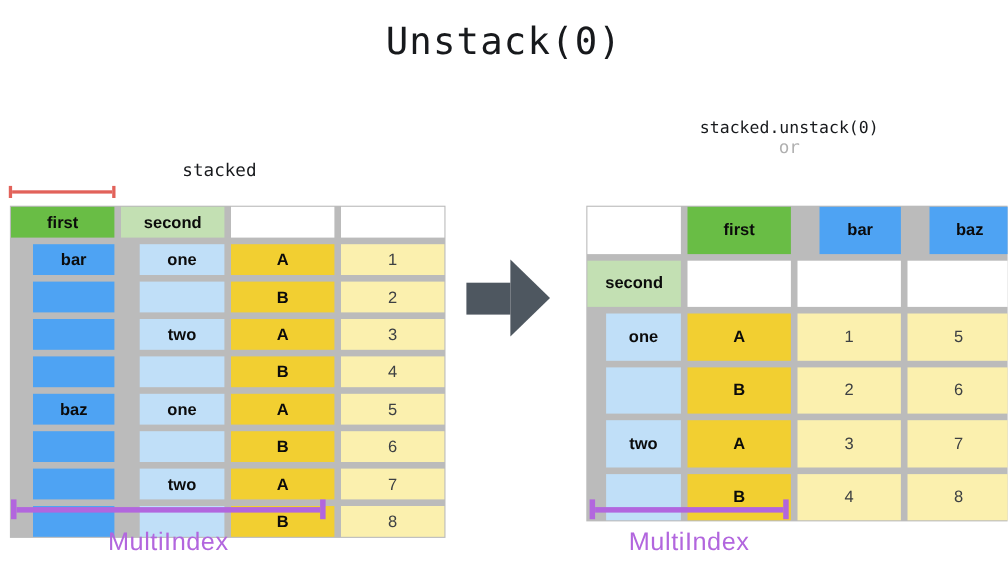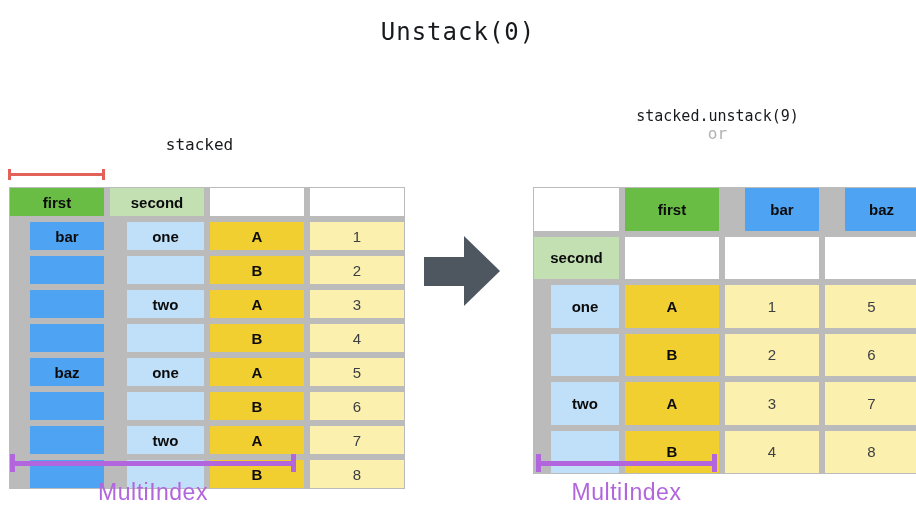--- a/index.html
+++ b/index.html
@@ -6,24 +6,24 @@
   body{
     width:916px;height:523px;position:relative;overflow:hidden;
     background:#ffffff;
     font-family:"Liberation Sans",sans-serif;
   }
   .abs{position:absolute;}
   
   .title{
     top:18px;left:0;width:916px;text-align:center;
     font-family:"DejaVu Sans Mono",monospace;
-    font-size:24px;font-weight:500;color:#17191c;letter-spacing:1px;
+    font-size:34px;font-weight:500;color:#17191c;letter-spacing:1px;
   }
   .caption-left{
-    top:135px;left:9px;width:381px;text-align:center;
+    top:145px;left:9px;width:381px;text-align:center;
     font-family:"DejaVu Sans Mono",monospace;font-size:16px;color:#17191c;
   }
   .caption-right{
     top:106px;left:533px;width:369px;text-align:center;
     font-family:"DejaVu Sans Mono",monospace;color:#17191c;
   }
   .caption-right .l1{font-size:15px;line-height:20px;}
   .caption-right .lor{font-size:16px;line-height:16px;color:var(--or_gray);}
   .caption-right .l2{font-size:15px;line-height:21px;}
   .caption-right .hl{background:var(--highlight);padding:1px 2px;border-radius:2px;}
@@ -143,21 +143,21 @@
   <div class="tick"></div>
 </div>
 <div class="abs mi-label" id="mi-label-left">MultiIndex</div>
 
 <div class="abs arrow">
   <div class="stem"></div>
   <div class="head"></div>
 </div>
 
 <div class="abs caption-right">
-  <div class="l1">stacked.unstack(9)</div>
+  <div class="l1">stacked.unstack(0)</div>
   <div class="lor">or</div>
 </div>
 
 <div class="abs tbl" id="right-table">
     <div class="cell white num"></div>
     <div class="cell green bold">first</div>
     <div class="cell blue bold">bar</div>
     <div class="cell blue bold">baz</div>
     <div class="cell ltgreen bold">second</div>
     <div class="cell white num"></div>

